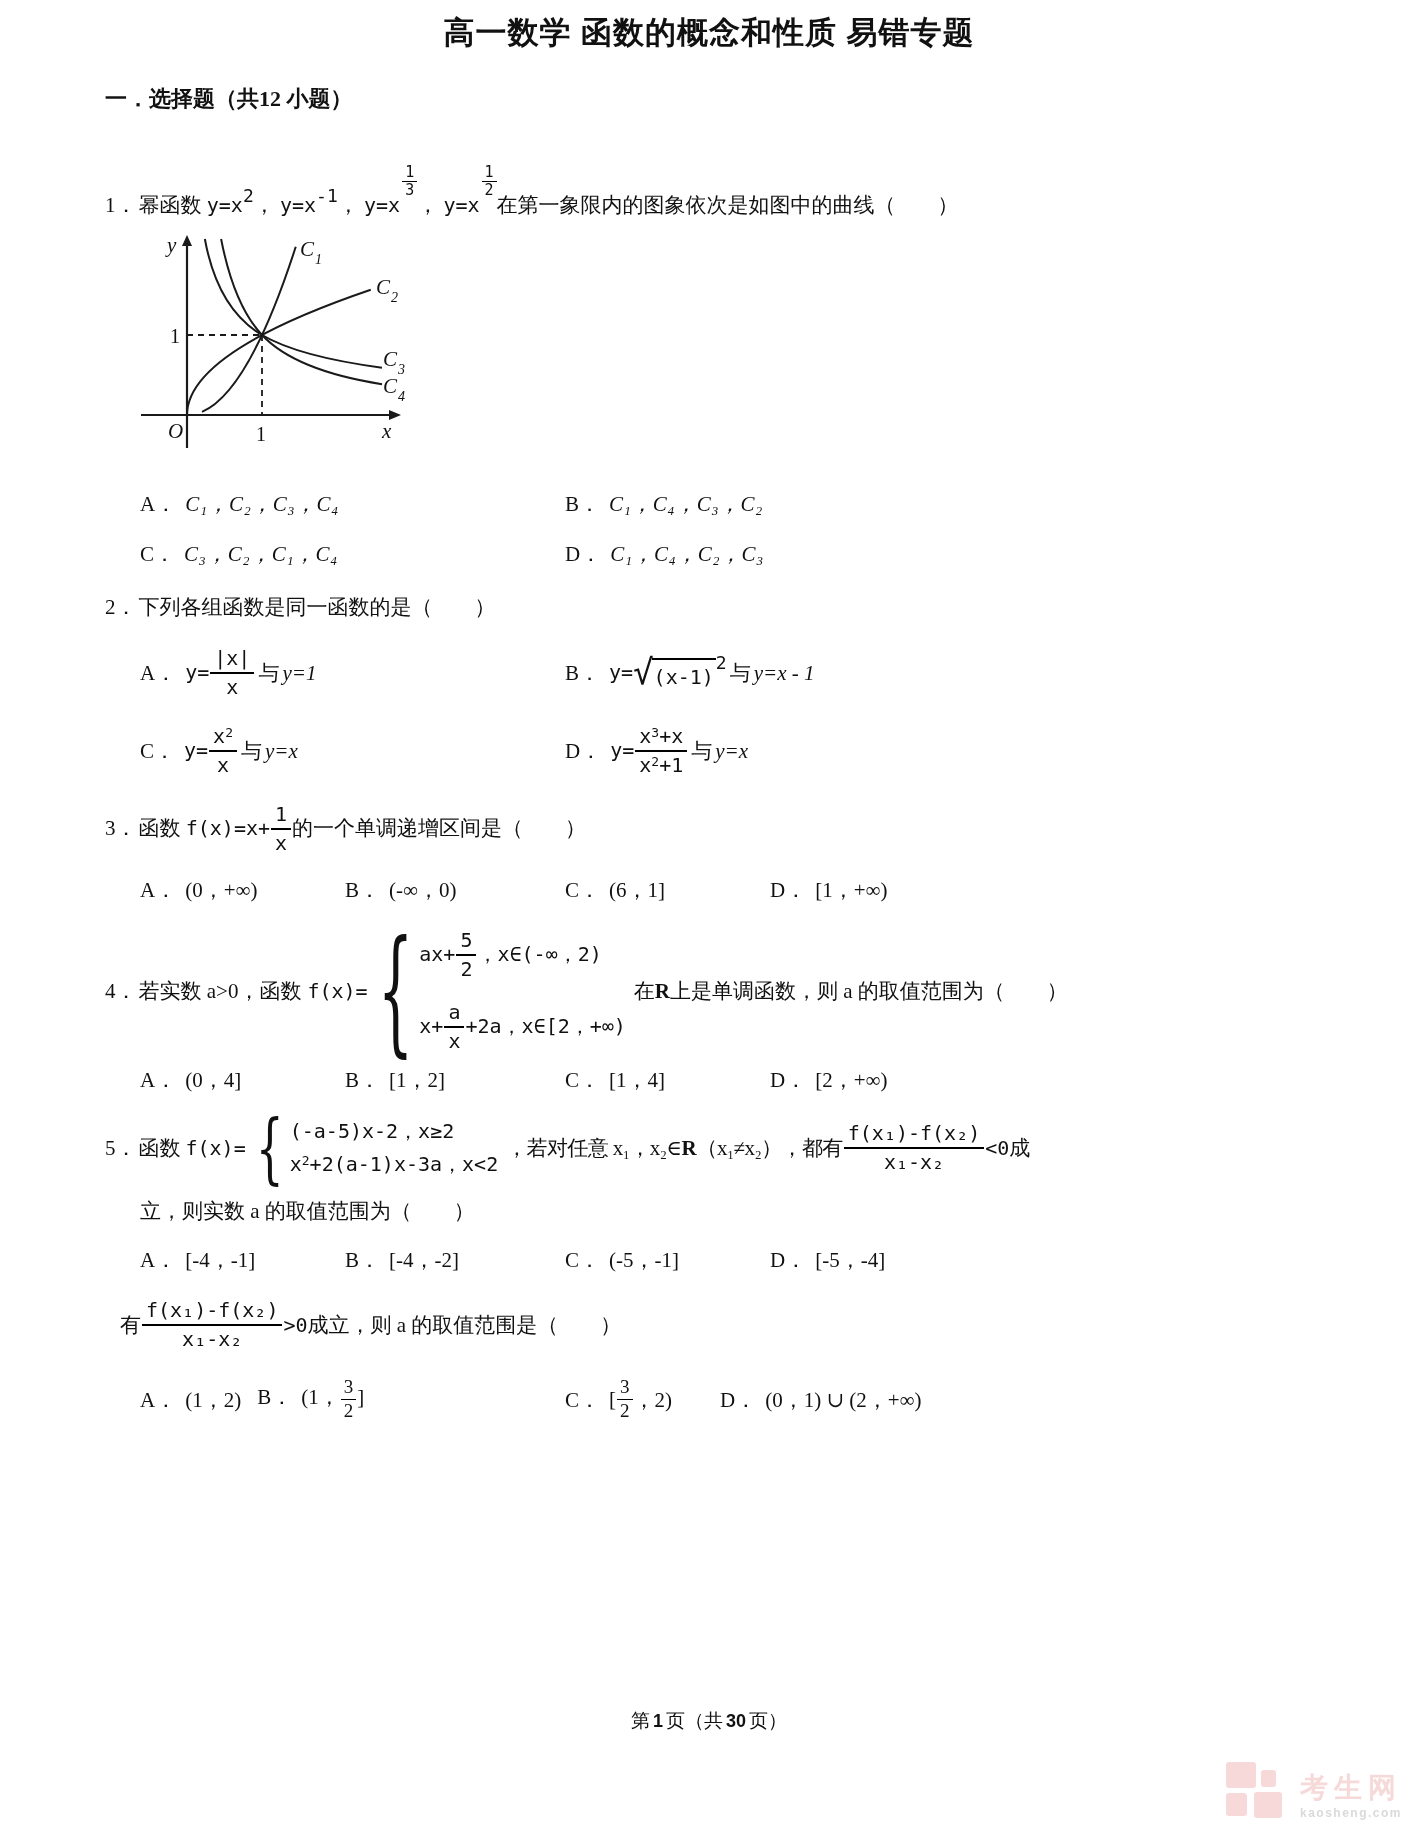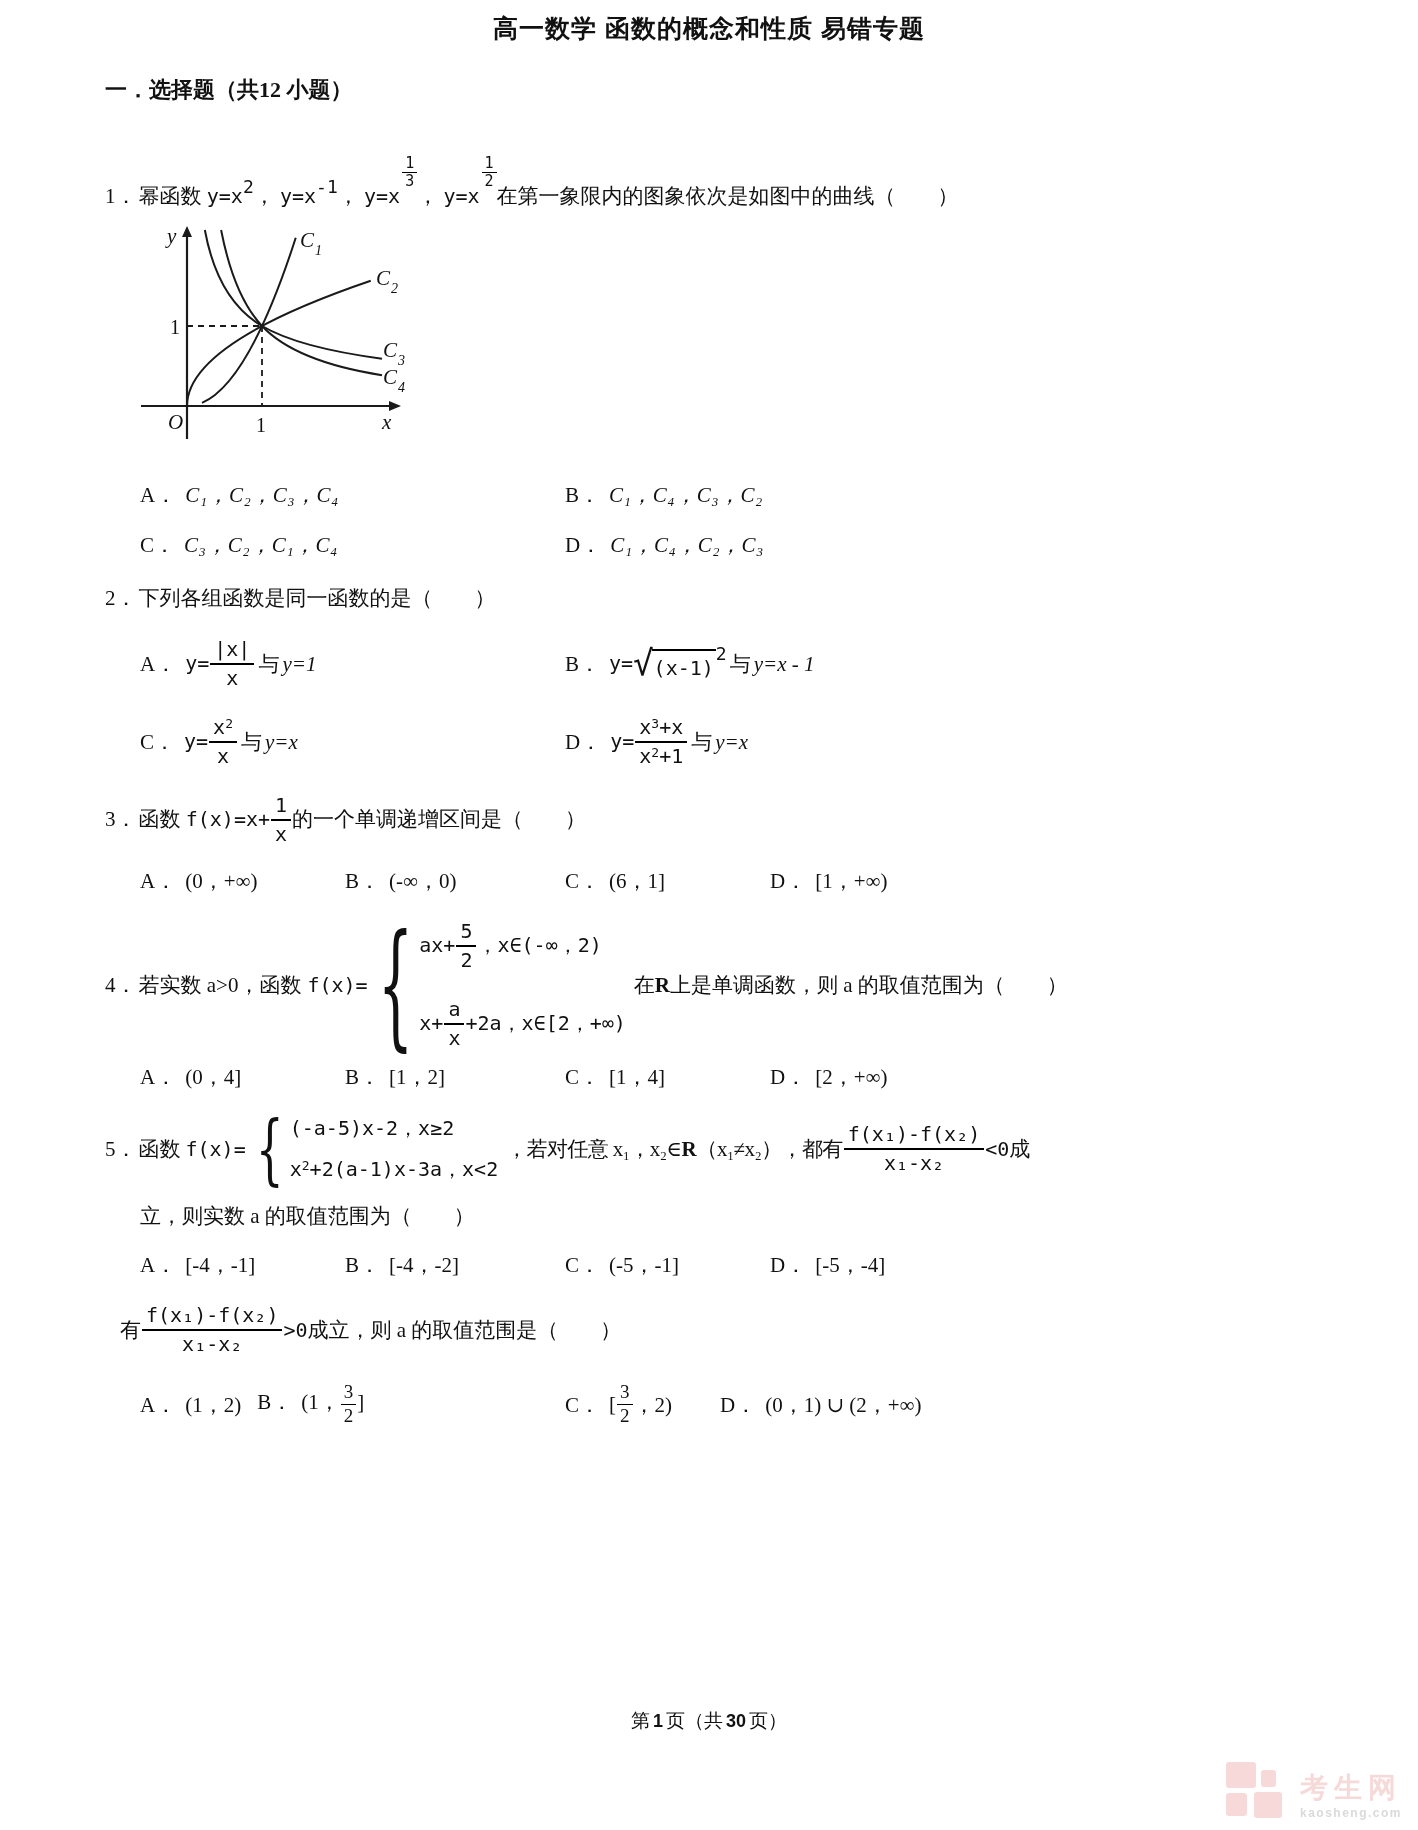--- a/index.html
+++ b/index.html
@@ -5,21 +5,21 @@
   * { margin:0; padding:0; box-sizing:border-box; }
   html,body { background:#ffffff; }
   body {
     width:1418px; height:1830px; position:relative; overflow:hidden;
     font-family:"Liberation Serif","DejaVu Serif",serif;
     color:#111; font-size:21px;
   }
   .content { padding:8px 105px 0 105px; }
 
   .title { font-family:"Liberation Sans","DejaVu Sans",sans-serif; font-weight:bold;
-           font-size:25px; text-align:center; margin:4px 0 30px 0; letter-spacing:1px; }
+           font-size:31px; text-align:center; margin:4px 0 30px 0; letter-spacing:1px; }
   .section { font-weight:bold; font-size:22px; margin-bottom:14px; }
 
   .mono { font-family:"DejaVu Sans Mono",monospace; font-size:20px; }
   .ital { font-style:italic; }
   .bold { font-weight:bold; }
   .qt { margin-right:2px; }
   .qline { line-height:30px; }
   .flexline { display:flex; align-items:center; flex-wrap:nowrap; }
   .flexline > span { white-space:nowrap; }
   .tight { letter-spacing:-0.6px; }
@@ -50,22 +50,22 @@
   .sqrt { display:inline-flex; align-items:flex-start; vertical-align:middle; }
   .sqrt .rad { font-size:34px; line-height:1; margin-right:-2px; transform:translateY(-1px); }
   .sqrt .radicand { border-top:2.2px solid #000; padding:5px 2px 0 2px; margin-top:2px; }
 
   
   .pw { display:inline-flex; align-items:center; margin:0 8px; }
   .brace { display:inline-block; font-family:"DejaVu Serif",serif; font-weight:400; line-height:1; }
   .brace4 { font-size:56px; transform:scaleY(2.45); margin:0 6px 0 2px; }
   .brace5 { font-size:44px; transform:scaleY(1.75); margin:0 6px 0 2px; }
   .pwrows { display:inline-flex; flex-direction:column; }
-  .pwrows4 { gap:24px; }
-  .pwrows5 { gap:14px; }
+  .pwrows4 { gap:18px; }
+  .pwrows5 { gap:6px; }
   .pwrow { white-space:nowrap; }
 
   
   .row2 { display:flex; padding-left:35px; margin:22px 0; }
   .row2 .col { width:425px; display:flex; align-items:center; }
   .row4 { display:flex; padding-left:35px; margin:20px 0; align-items:center; }
   .row4 .c1 { width:205px; } .row4 .c2 { width:220px; } .row4 .c3 { width:205px; }
   .row4 > div { display:flex; align-items:center; }
   .olabel { margin-right:9px; }
   .conj { margin:0 3px; }

